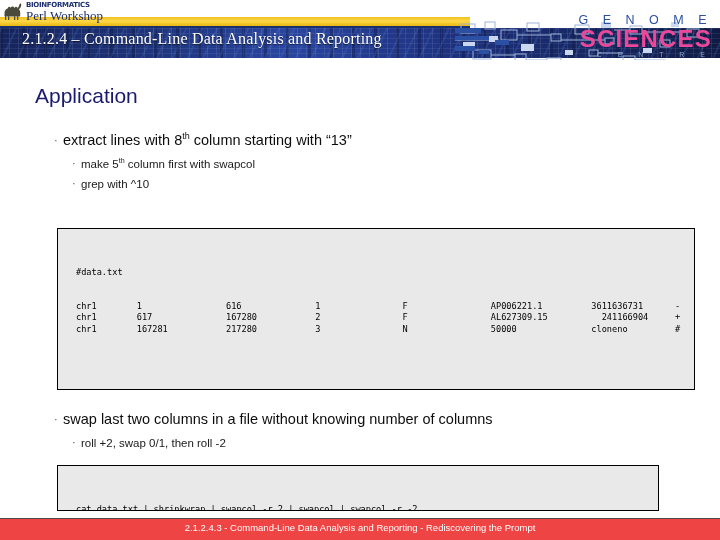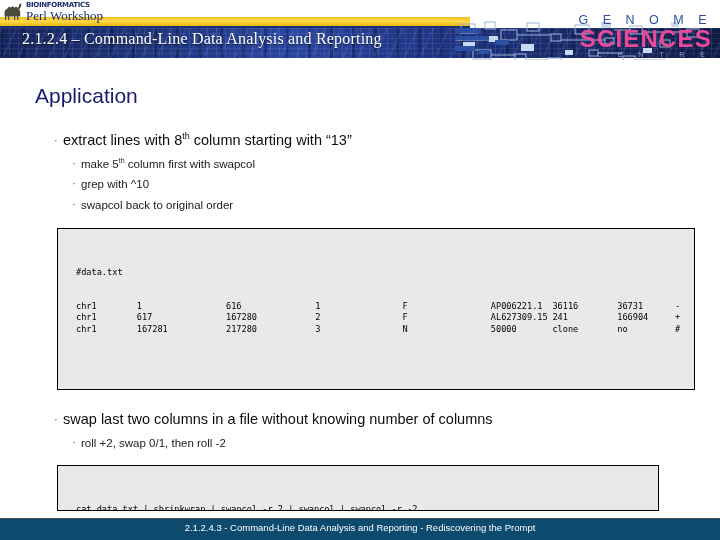--- a/index.html
+++ b/index.html
@@ -158,33 +158,33 @@
   .code-inner-2 { position: absolute; left: 18px; top: 15px; }
 
   .ctab { border-collapse: collapse; font: inherit; }
   .ctab td { padding: 0; font: inherit; line-height: 11.4px; white-space: pre; }
   .cw0 { width: 64px; }  
   .cw1 { width: 94px; }
   .cw2 { width: 94px; }
   .cw3 { width: 94px; }
   .cw4 { width: 95px; }
   .cw5 { width: 62px; }
-  .cw6 { width: 68px; }
+  .cw6 { width: 68px; text-align: right; }
   .cw7 { width: 60px; }
   .cw8 { width: 20px; }
 
   .code-line { display: block; }
   .code-gap { display: block; height: 11.4px; }
 
   
   .footer {
     position: absolute;
     left: 0; top: 518px;
     width: 720px; height: 22px;
-    background: #0c4a6e;
+    background: #ef4444;
   }
   .footer .rule {
     position: absolute; left: 0; top: 0; width: 720px; height: 1px;
     background: #4a4a4a;
   }
   .footer-text {
     position: absolute;
     left: 0; top: 4px; width: 720px;
     text-align: center;
     color: #ffffff;
@@ -283,23 +283,20 @@
   </div>
 
   <div class="bullet-l2" style="left:72px; top:157px;">
     <span class="dot">·</span><span>make 5</span><sup>th</sup><span> column first with swapcol</span>
   </div>
 
   <div class="bullet-l2" style="left:72px; top:177px;">
     <span class="dot">·</span><span>grep with ^10</span>
   </div>
 
-  <div class="bullet-l2" style="left:72px; top:198px;">
-    <span class="dot">·</span><span>swapcol back to original order</span>
-  </div>
 
   <div class="codebox" id="codebox-1">
     <div class="code-inner-1">
       <span class="code-line">#data.txt</span>
       <table class="ctab">
         <tbody>
           <tr>
             <td class="cw0">chr1</td>
             <td class="cw1">1</td>
             <td class="cw2">616</td>

